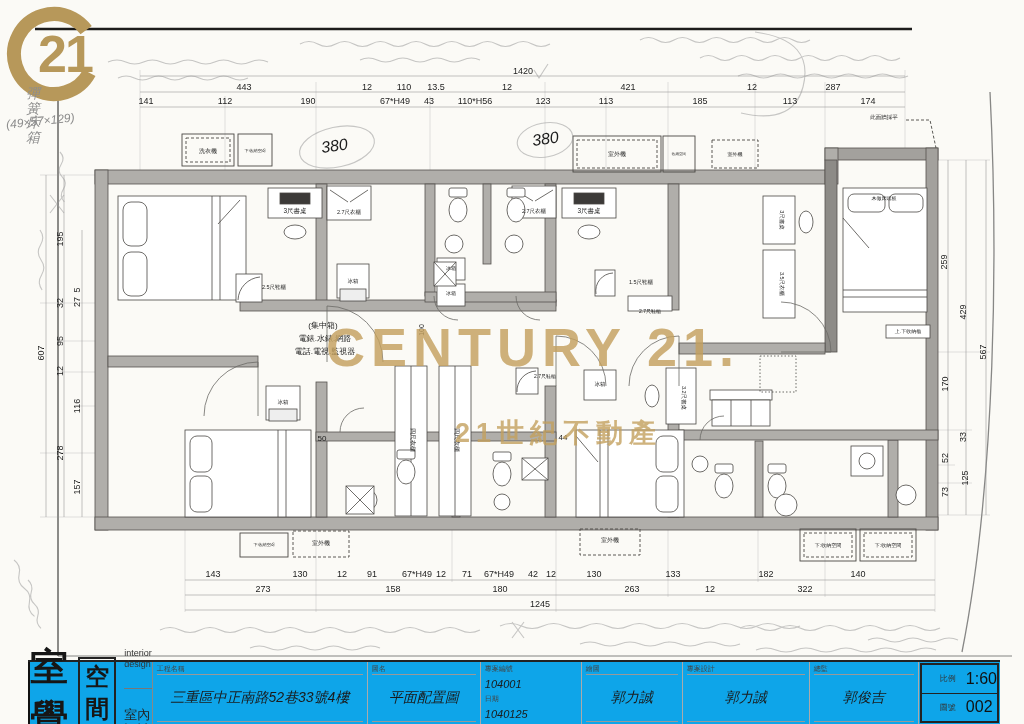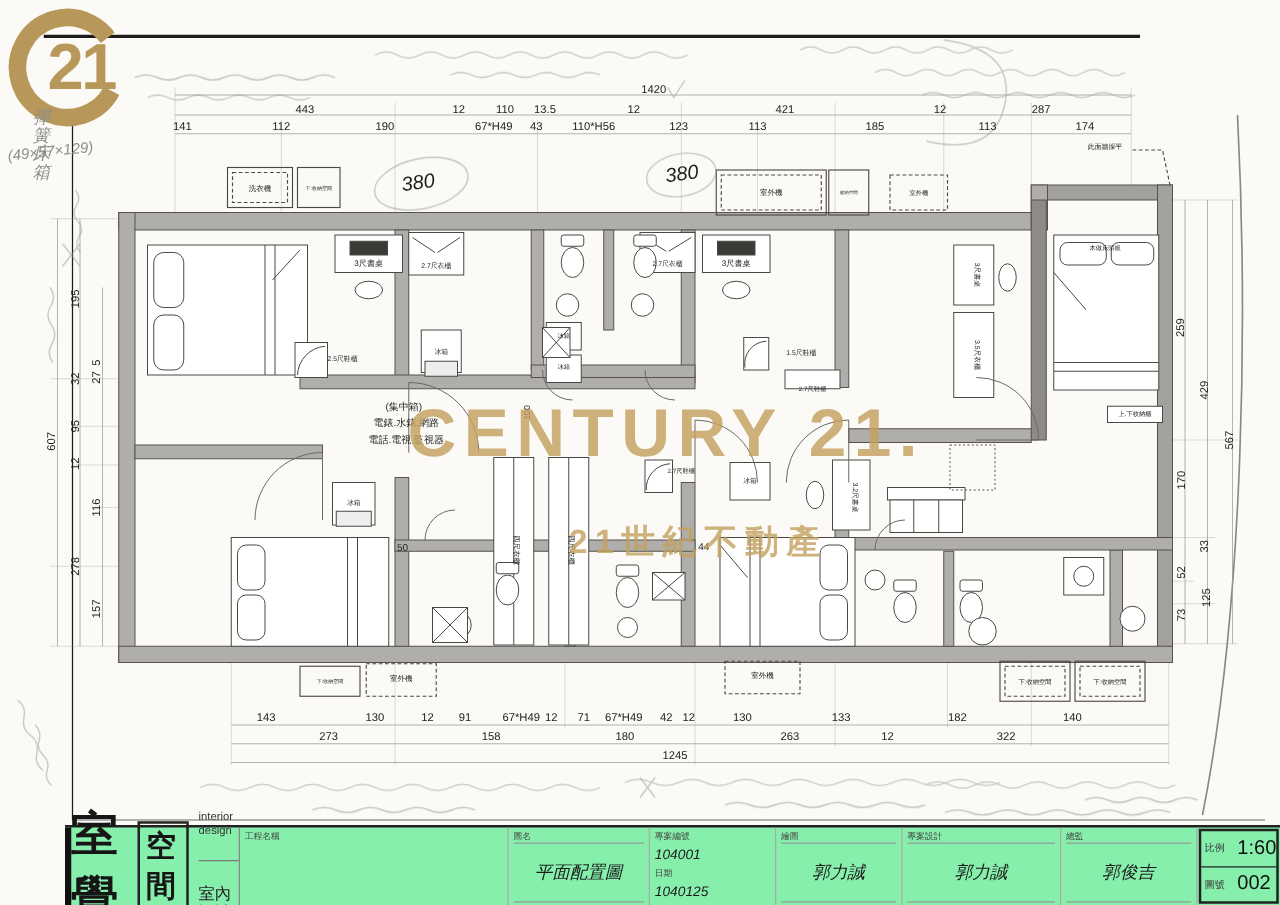--- a/index.html
+++ b/index.html
@@ -12,40 +12,40 @@
   #c21logo .num{position:absolute;left:34px;top:22px;font-size:52px;font-weight:bold;
        color:#b7985a;letter-spacing:-2px;}
   
   #wm1{position:absolute;left:326px;top:316px;width:660px;font-size:54px;font-weight:bold;
        letter-spacing:6px;color:rgba(195,160,94,.82);white-space:nowrap;}
   #wm2{position:absolute;left:455px;top:368px;font-size:27px;font-weight:bold;
        letter-spacing:6px;color:rgba(195,160,94,.8);white-space:nowrap;margin-top:47px;}
   
   .hw{position:absolute;color:#8d8d8d;font-size:13px;font-style:italic;}
   
-  #tb{position:absolute;left:52px;top:660px;width:972px;height:62px;display:flex;
-      border-top:2px solid #222;background:#86efac;align-items:stretch;}
+  #tb{position:absolute;left:28px;top:660px;width:972px;height:62px;display:flex;
+      border-top:2px solid #222;background:#0ea5e9;align-items:stretch;}
   #tb .bar{width:8px;background:#111;}
   #tb .logo{width:238px;display:flex;align-items:center;justify-content:center;gap:8px;}
   #tb .brand{font-size:38px;font-weight:bold;color:#161616;letter-spacing:2px;}
   #tb .kbox{border:2px solid #222;font-size:24px;font-weight:bold;padding:2px 5px;color:#161616;}
   #tb .substack{display:flex;flex-direction:column;line-height:1.2;gap:18px;}
   #tb .en{font-size:9px;color:#333;}
   #tb .cn{font-size:13px;color:#222;border-top:1px solid #777;padding-top:18px;}
   #tb .flds{flex:1;display:flex;border-left:1px solid #888;}
   #tb .fld{display:flex;flex-direction:column;padding:2px 4px;border-right:1px solid #aaa;}
   #tb .lab{font-size:7px;color:#444;}
   #tb .val{flex:1;display:flex;align-items:center;justify-content:center;font-size:14px;color:#1a1a1a;
            border-top:1px solid #999;border-bottom:1px solid #999;font-style:italic;}
   #tb .two .val{font-size:11px;border:none;justify-content:flex-start;}
   #tb .two{justify-content:center;gap:2px;}
   #tb .scalebox{width:94px;border:2px solid #222;display:flex;flex-direction:column;margin:1px;}
   #tb .srow{flex:1;display:flex;align-items:center;border-bottom:1px solid #222;}
   #tb .srow:last-child{border-bottom:none;}
-  #tb .slab{font-size:8px;color:#333;width:26px;padding-left:3px;}
+  #tb .slab{font-size:8px;color:#333;width:26px;padding-left:18px;}
   #tb .sval{flex:1;font-size:16px;font-weight:normal;color:#111;}
 </style>
 </head>
 <body>
 
 <div id="page">
 
   <svg width="1024" height="724" viewBox="0 0 1024 724">
 
     <g stroke="#1d1c1b" fill="none">
@@ -453,20 +453,21 @@
       <span class="brand">室覺</span>
       <span class="kbox">空間</span>
       <span class="substack">
         <span class="en">interior design</span>
         <span class="cn">室內設計</span>
       </span>
     </div>
     <div class="flds">
       <div class="fld" style="width:206px">
         <span class="lab">工程名稱</span>
+        <span class="val">三重區中正南路52巷33號4樓</span>
       </div>
       <div class="fld" style="width:104px">
         <span class="lab">圖名</span>
         <span class="val">平面配置圖</span>
       </div>
       <div class="fld two" style="width:92px">
         <span class="lab">專案編號</span>
         <span class="val">104001</span>
         <span class="lab">日期</span>
         <span class="val">1040125</span>

